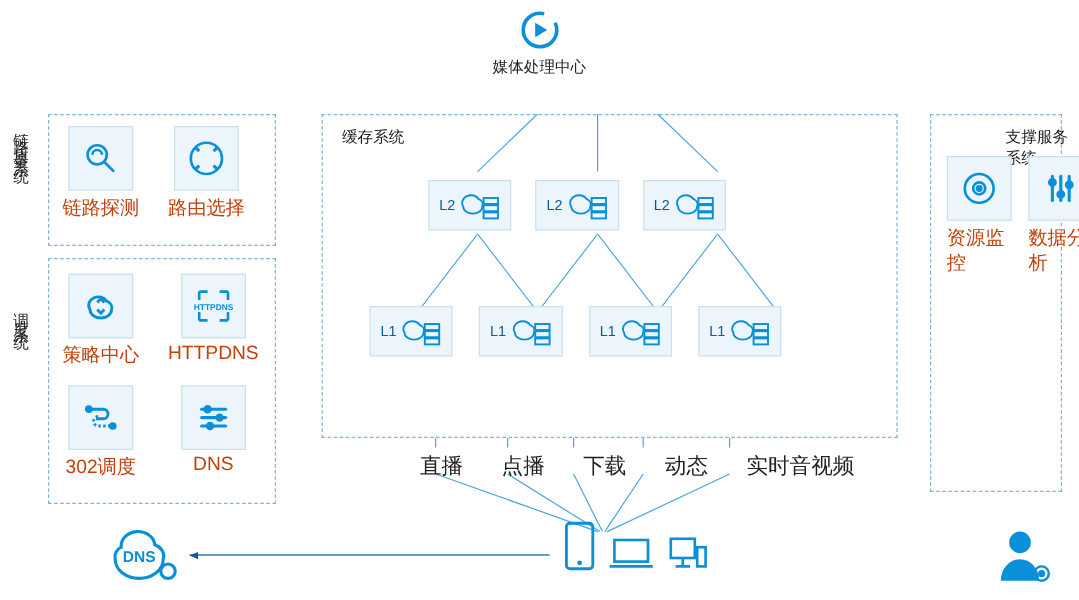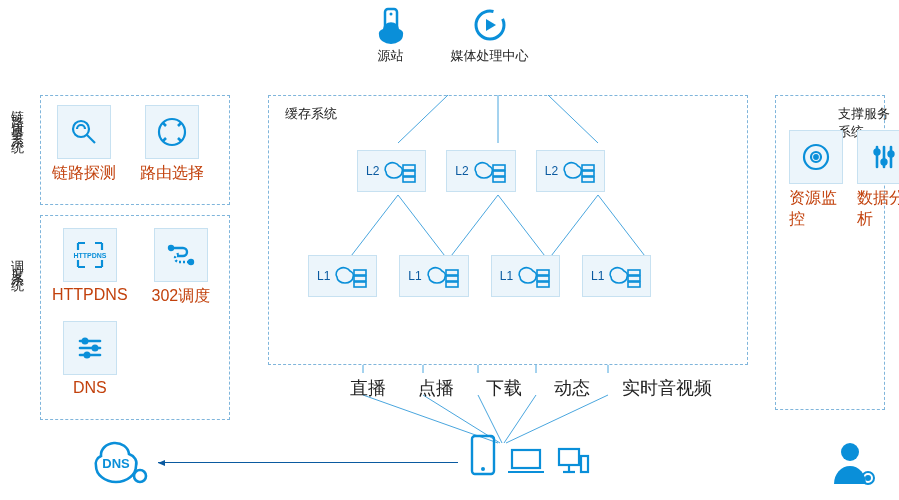--- a/index.html
+++ b/index.html
@@ -110,32 +110,20 @@
   .connections { position: absolute; top: 95px; left: 268px; width: 480px; height: 270px; pointer-events: none; }
   .dcon { position: absolute; top: 365px; left: 268px; width: 480px; height: 80px; pointer-events: none; }
 </style>
 </head>
 <body>
 
 <div class="top-icons">
   <div class="top-item">
     <span>
       <svg width="40" height="40" viewBox="0 0 40 40">
-          <g fill="#0a8fd9">
-            <rect x="14" y="4" width="12" height="22" rx="3" fill="none" stroke="#0a8fd9" stroke-width="2.5"></rect>
-            <circle cx="20" cy="9" r="1.5"></circle>
-            <path d="M8 30 a8 6 0 0 0 24 0 a6 5 0 0 0 -4 -6 a7 6 0 0 0 -16 0 a6 5 0 0 0 -4 6 z"></path>
-          </g>
-        </svg>
-    </span>
-    <span class="lbl">源站</span>
-  </div>
-  <div class="top-item">
-    <span>
-      <svg width="40" height="40" viewBox="0 0 40 40">
           <g fill="none" stroke="#0a8fd9" stroke-width="3">
             <path d="M6 20 a14 14 0 1 0 28 0 a14 14 0 1 0 -28 0" stroke-dasharray="50 12"></path>
             <polygon points="16,14 26,20 16,26" fill="#0a8fd9" stroke="none"></polygon>
           </g>
         </svg>
     </span>
     <span class="lbl">媒体处理中心</span>
   </div>
 </div>
 
@@ -164,20 +152,31 @@
             <path d="M11 11 l-3 -3 M23 11 l3 -3 M11 23 l-3 3 M23 23 l3 3" stroke-width="2.6"></path>
           </g>
         </svg>
     </div>
     <span class="card-label">路由选择</span>
   </div>
 </div>
 
 <div class="panel left-panel-b"></div>
 <div class="left-grid-b">
+  <div class="card-wrap">
+    <div class="icon-card">
+      <svg width="34" height="34" viewBox="0 0 34 34">
+          <g fill="none" stroke="#0a8fd9" stroke-width="2.4">
+            <path d="M8 20 a9 7 0 0 0 18 0 a7 6 0 0 0 -4 -7 a8 7 0 0 0 -14 7 z"></path>
+            <path d="M14 14 l3 -3 l3 3 M20 20 l-3 3 l-3 -3"></path>
+          </g>
+        </svg>
+    </div>
+    <span class="card-label">策略中心</span>
+  </div>
   <div class="card-wrap">
     <div class="icon-card">
       <svg width="34" height="34" viewBox="0 0 34 34">
           <g fill="none" stroke="#0a8fd9" stroke-width="2.2">
             <path d="M5 5 h7 M22 5 h7 M5 29 h7 M22 29 h7 M5 5 v7 M29 5 v7 M5 22 v7 M29 22 v7"></path>
             <text x="17" y="20" text-anchor="middle" font-size="7" fill="#0a8fd9" stroke="none" font-weight="bold">HTTPDNS</text>
           </g>
         </svg>
     </div>
     <span class="card-label">HTTPDNS</span>

